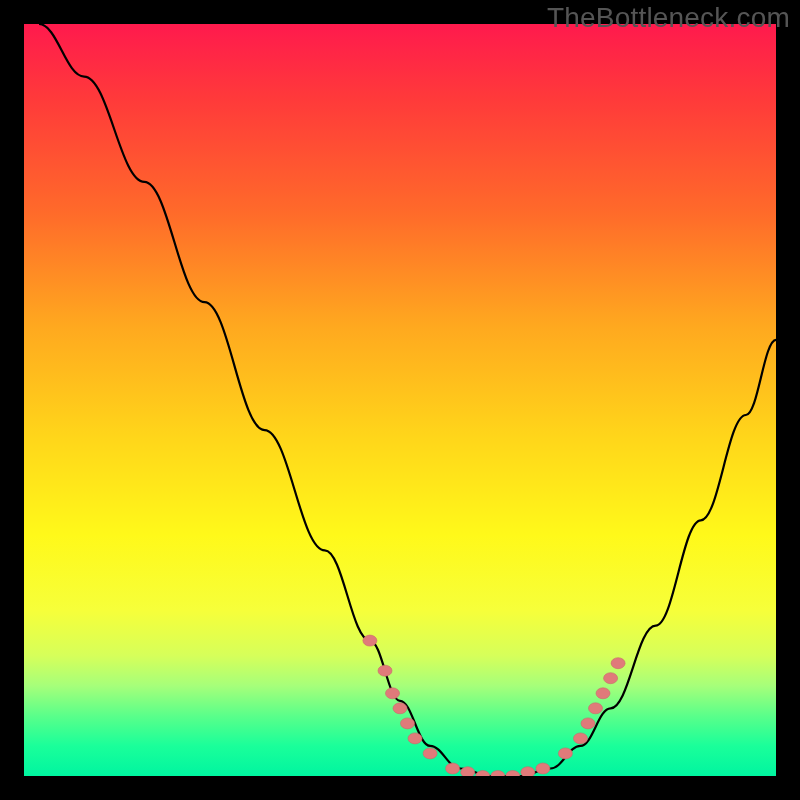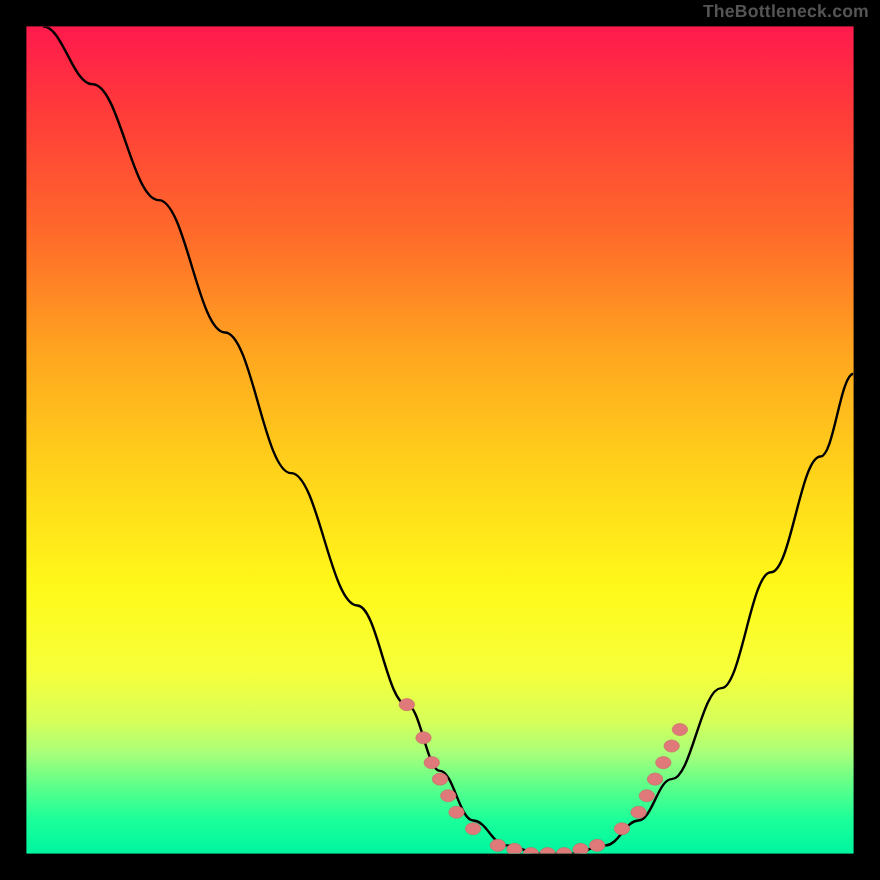--- a/index.html
+++ b/index.html
@@ -30,22 +30,22 @@
       #5aff8a 92%,
       #1aff9a 96%,
       #00f5a0 100%
     );
   }
   .watermark {
     position: absolute;
     top: 2px;
     right: 10px;
     color: #555;
-    font-size: 16px;
-    font-weight: 700;
+    font-size: 28px;
+    font-weight: 400;
     letter-spacing: 0.2px;
     user-select: none;
   }
   svg.curve {
     position: absolute;
     left: 0;
     top: 0;
     width: 752px;
     height: 752px;
     pointer-events: none;

